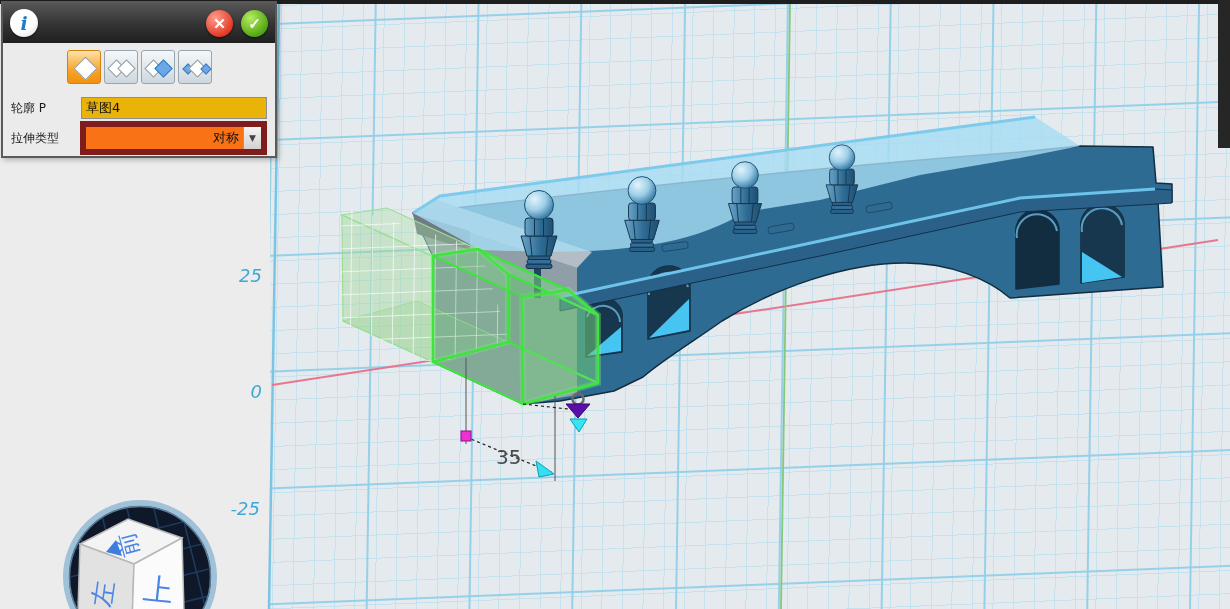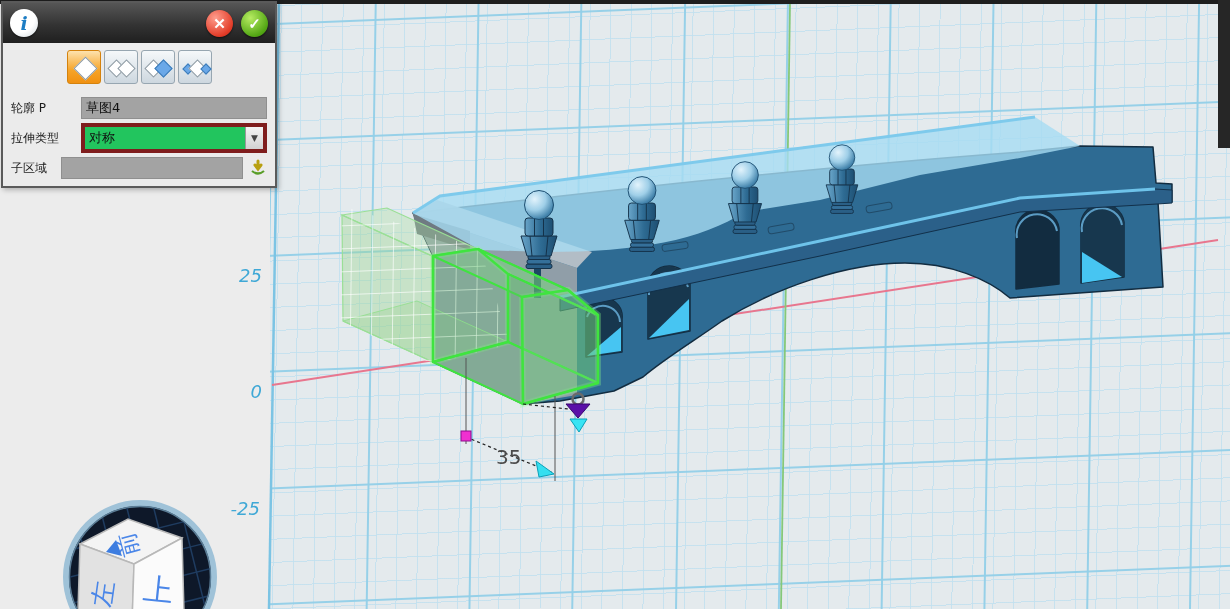--- a/index.html
+++ b/index.html
@@ -46,24 +46,24 @@
   .tool-btn.active{background:linear-gradient(#fde2ae,#f6a428 60%,#f09111);border-color:#d4820d;}
   .dia{position:absolute;transform:rotate(45deg);background:#fff;border:1px solid #8d9aa4;}
   .dia.white-lg{width:15px;height:15px;left:9px;top:9px;}
   .dia.w1{width:11px;height:11px;left:5px;top:11px;}
   .dia.w2{width:11px;height:11px;left:15px;top:11px;}
   .dia.blue{background:#6aa8e8;border-color:#3d7cb8;}
   .dia.sm{width:6px;height:6px;}
 
   .field-row{display:flex;align-items:center;margin:6px 8px 6px 8px;height:24px;}
   .field-label{width:72px;font-size:12px;color:#1c1c1c;}
-  .field-input{flex:0 0 auto;width:172px;height:20px;border:1px solid #8f8f8f;background:#a3a3a3;
+  .field-input{flex:0 0 auto;width:172px;height:20px;border:1px solid #8f8f8f;background:#eab308;
     font-size:13px;padding:0 4px;font-family:inherit;color:#111;}
   .field-input.wide{width:176px;}
-  .combo{width:183px;height:22px;border:4px solid #7f1d1d;background:#22c55e;display:flex;align-items:center;cursor:pointer;}
+  .combo{width:183px;height:22px;border:6px solid #7f1d1d;background:#f97316;display:flex;align-items:center;cursor:pointer;text-align:right;}
   .combo-text{flex:1;font-size:13px;padding:0 4px;color:#111;}
   .combo-arrow{width:17px;height:100%;background:linear-gradient(#f4f4f4,#d2d2d2);
     border-left:1px solid #9a9a9a;display:flex;align-items:center;justify-content:center;
     font-size:9px;color:#444;}
   .pick-ic{margin-left:6px;width:18px;height:18px;display:inline-block;cursor:pointer;}
 
   
   .cube-svg{position:absolute;left:56px;top:494px;}
   .axis-text{font-style:italic;fill:#3fa8d6;font-size:18px;}
 </style>
@@ -289,25 +289,15 @@
 
     <div class="field-row">
       <span class="field-label">拉伸类型</span>
       <div class="combo">
         <span class="combo-text">对称</span>
         <span class="combo-arrow">▼</span>
       </div>
     </div>
 
 
-    <div class="field-row">
-      <span class="field-label">子区域</span>
-      <input class="field-input" type="text" value="" style="">
-      <span class="pick-ic">
-        <svg width="18" height="18" viewBox="0 0 18 18">
-          <path d="M9,2 L9,8 M6,6 L9,10 L12,6" stroke="#b89f10" stroke-width="3" fill="none" stroke-linecap="round"></path>
-          <path d="M3,12 Q9,17 15,12" stroke="#5a9e28" stroke-width="2.2" fill="none"></path>
-        </svg>
-      </span>
-    </div>
   </div>
 
 </div>
 
 </body></html>

